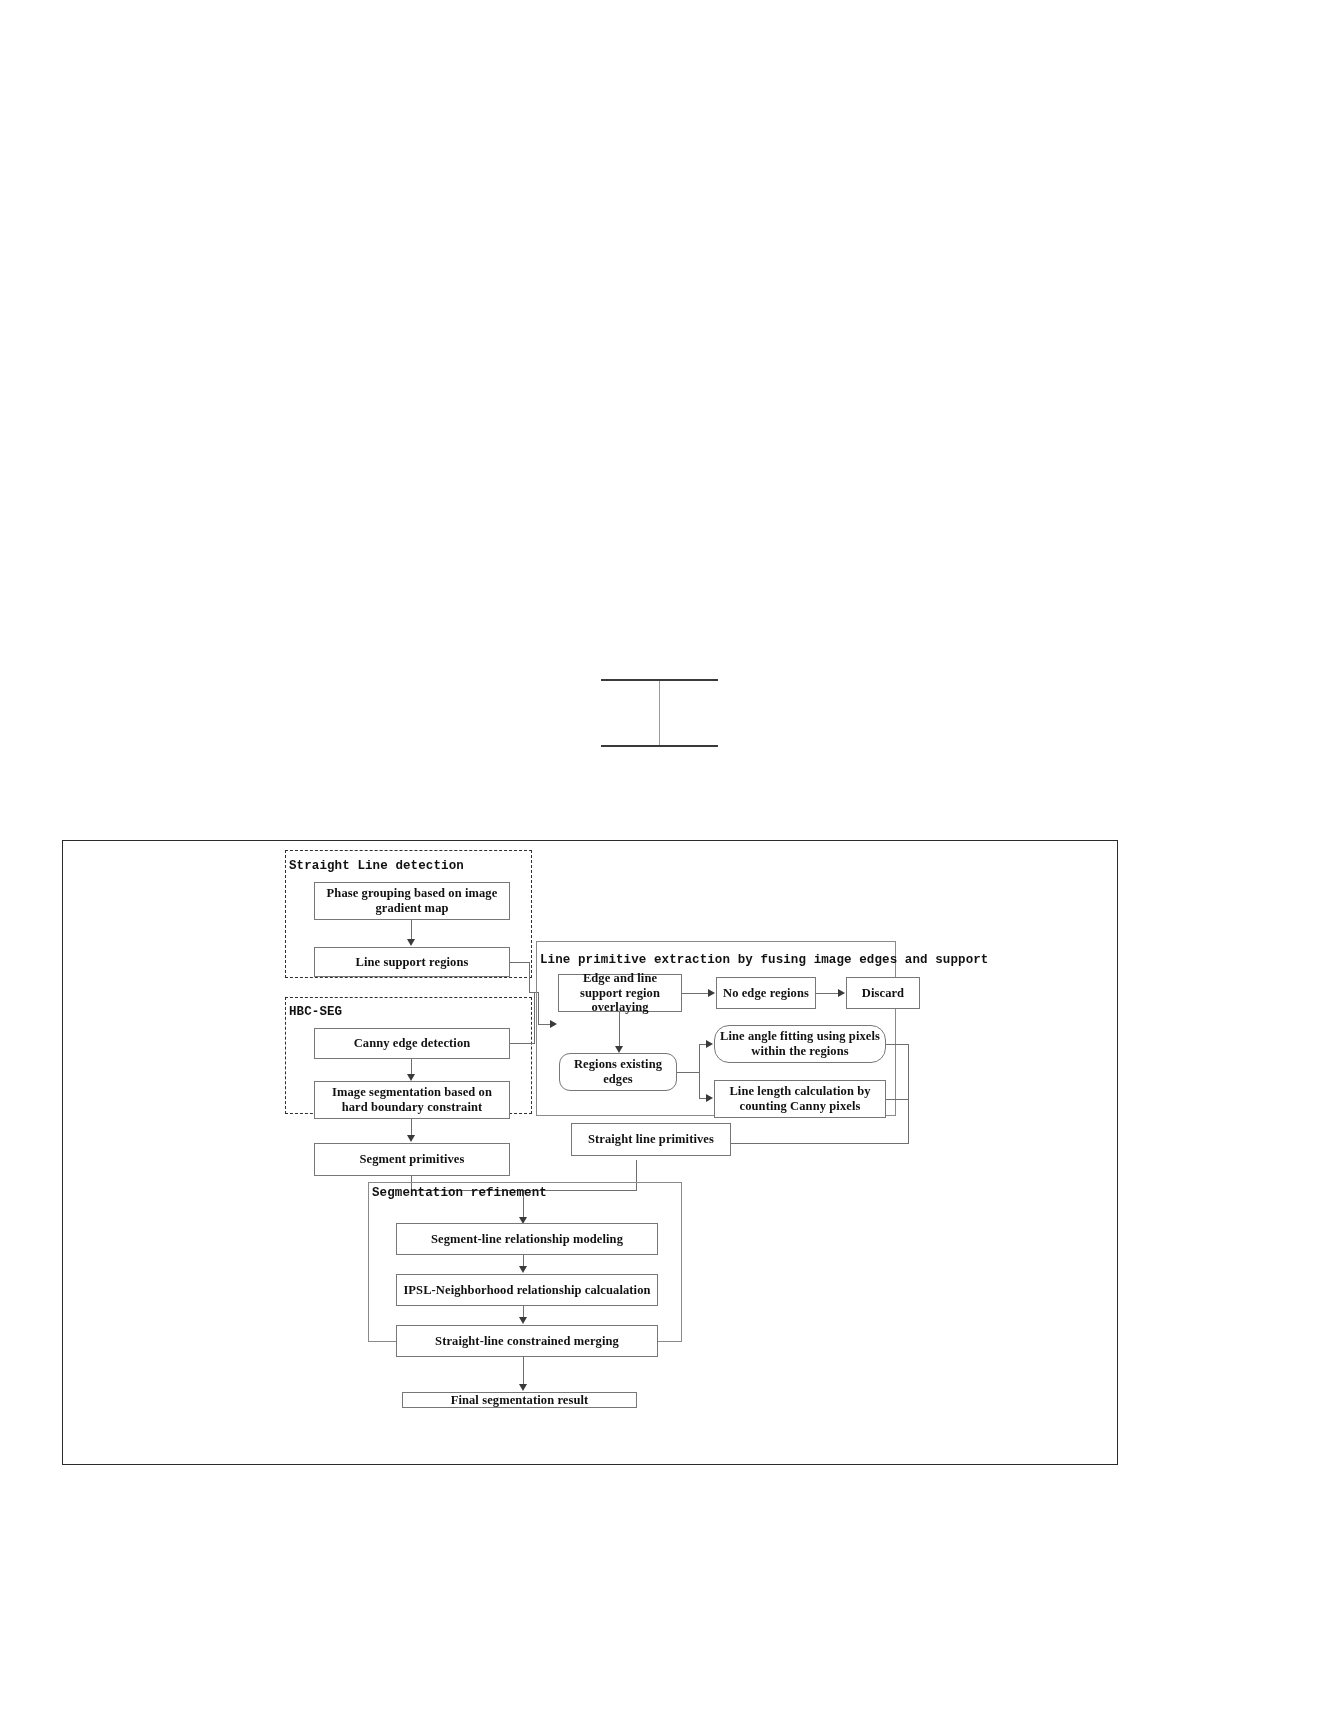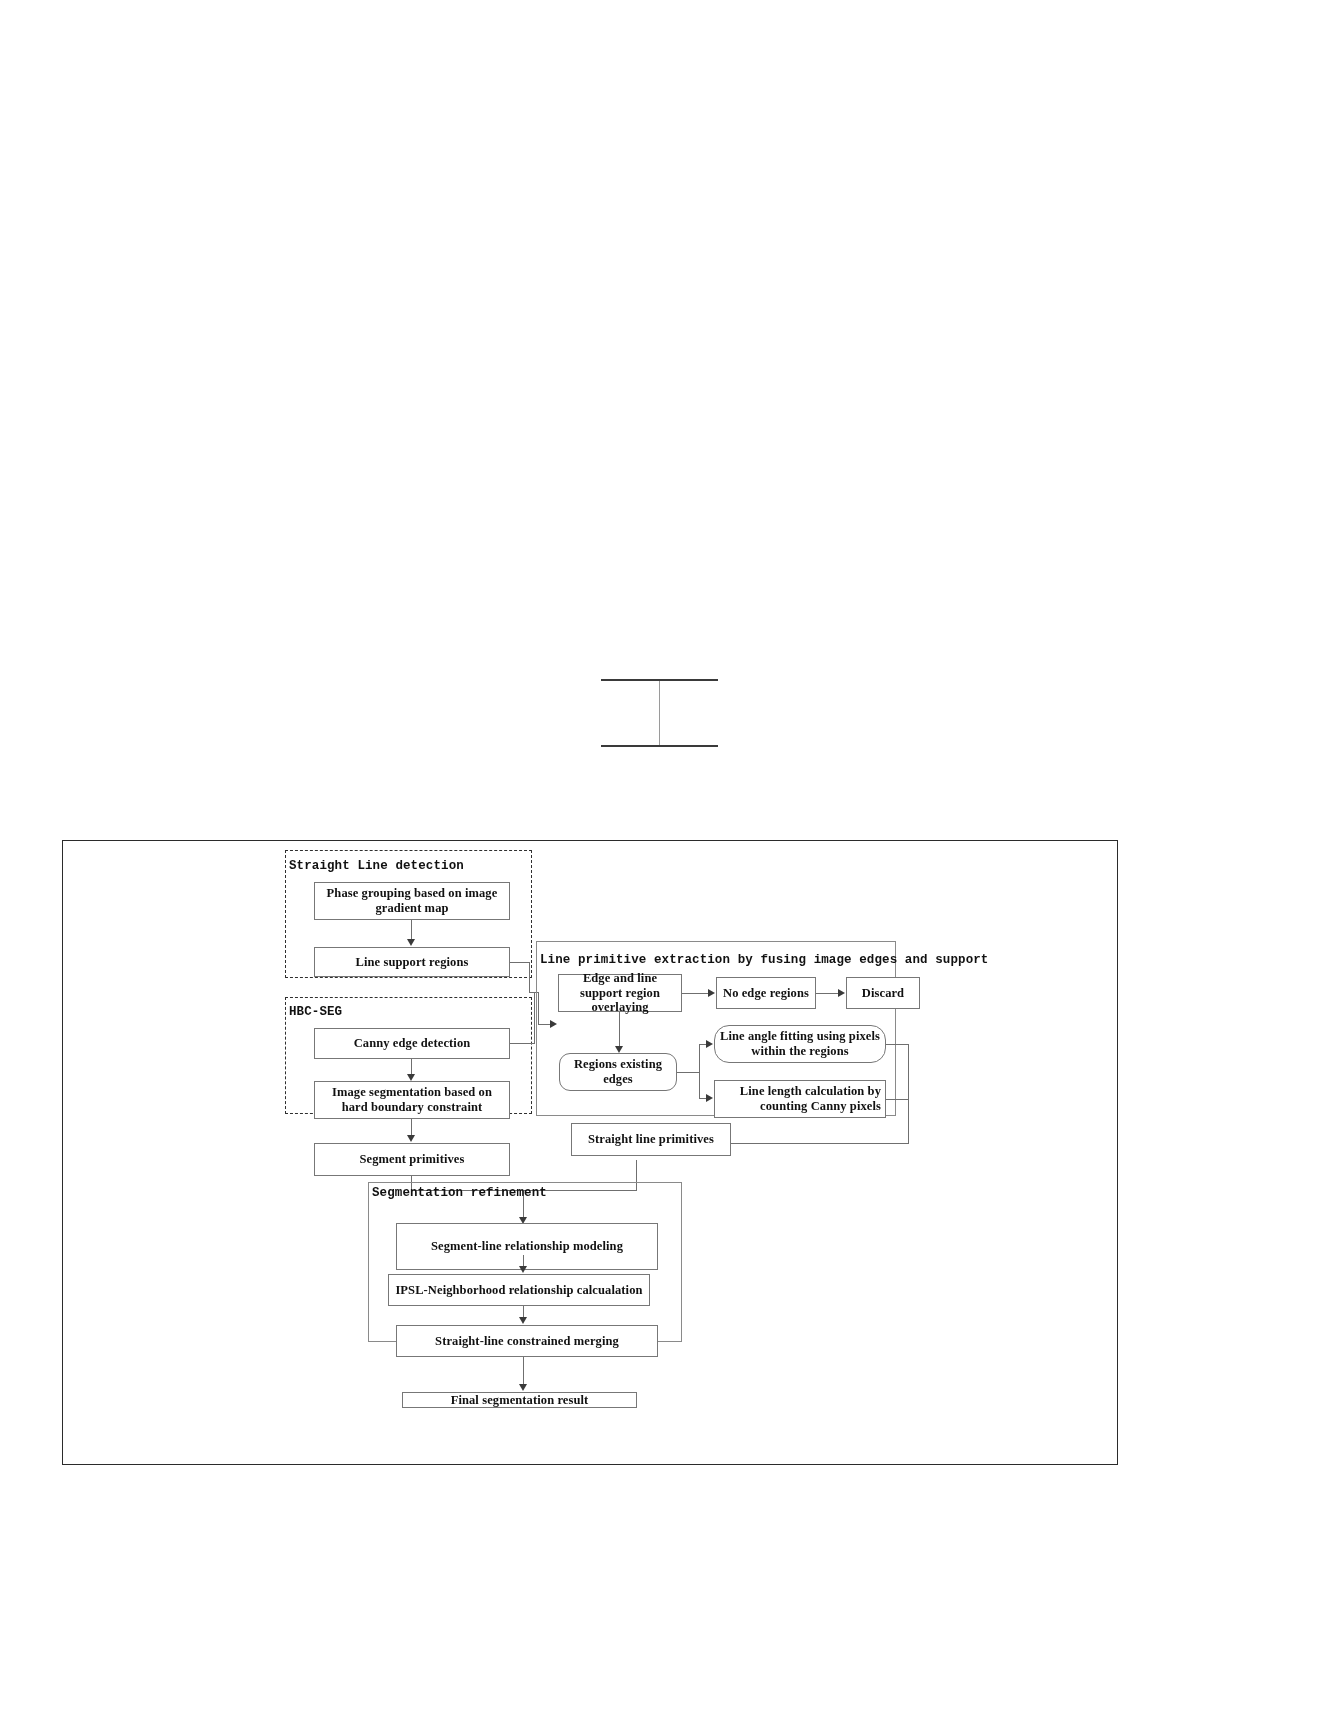--- a/index.html
+++ b/index.html
@@ -182,45 +182,45 @@
 
   <div class="ln-h" style="left:614px; top:231px; width:23px;"></div>
   <div class="ln-v" style="left:636px; top:203px; height:55px;"></div>
   <div class="ln-h" style="left:636px; top:203px; width:9px;"></div>
   <div class="arrow-right" style="left:643px; top:199px;"></div>
   <div class="ln-h" style="left:636px; top:257px; width:9px;"></div>
   <div class="arrow-right" style="left:643px; top:253px;"></div>
 
   <div class="node" style="left:651px; top:184px; width:172px; height:38px;border-radius:15px;">Line angle fitting using pixels within the regions</div>
 
-  <div class="node" style="left:651px; top:239px; width:172px; height:38px;text-align:right;">Line length calculation by counting  Canny pixels</div>
+  <div class="node" style="left:651px; top:239px; width:172px; height:38px;">Line length calculation by counting  Canny pixels</div>
 
   <div class="ln-h" style="left:823px; top:203px; width:23px;"></div>
   <div class="ln-h" style="left:823px; top:258px; width:23px;"></div>
   <div class="ln-v" style="left:845px; top:203px; height:100px;"></div>
   <div class="ln-h" style="left:645px; top:302px; width:201px;"></div>
   <div class="arrow-left" style="left:638px; top:298px;"></div>
 
   <div class="node" style="left:508px; top:282px; width:160px; height:33px;">Straight line primitives</div>
 
   <div class="ln-v" style="left:348px; top:335px; height:15px;"></div>
   <div class="ln-v" style="left:573px; top:319px; height:31px;"></div>
   <div class="ln-h" style="left:348px; top:349px; width:226px;"></div>
   <div class="ln-v" style="left:460px; top:349px; height:29px;"></div>
   <div class="arrow-down" style="left:456px; top:376px;"></div>
 
   <div class="group-solid" style="left:305px; top:341px; width:314px; height:160px;"></div>
   <div class="group-label" style="left:309px; top:345px;">Segmentation refinement</div>
 
-  <div class="node" style="left:333px; top:382px; width:262px; height:47px;">Segment-line  relationship modeling</div>
+  <div class="node" style="left:333px; top:382px; width:262px; height:32px;">Segment-line  relationship modeling</div>
 
   <div class="ln-v" style="left:460px; top:414px; height:13px;"></div>
   <div class="arrow-down" style="left:456px; top:425px;"></div>
 
-  <div class="node" style="left:325px; top:433px; width:262px; height:32px;">IPSL-Neighborhood relationship calcualation</div>
+  <div class="node" style="left:333px; top:433px; width:262px; height:32px;">IPSL-Neighborhood relationship calcualation</div>
 
   <div class="ln-v" style="left:460px; top:465px; height:13px;"></div>
   <div class="arrow-down" style="left:456px; top:476px;"></div>
 
   <div class="node" style="left:333px; top:484px; width:262px; height:32px;">Straight-line constrained merging</div>
 
   <div class="ln-v" style="left:460px; top:516px; height:29px;"></div>
   <div class="arrow-down" style="left:456px; top:543px;"></div>
 
   <div class="node" style="left:339px; top:551px; width:235px; height:16px;">Final segmentation result</div>

